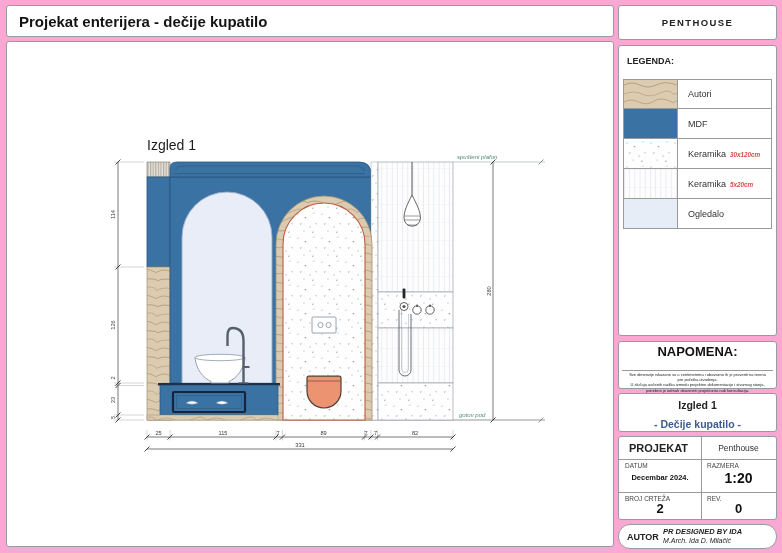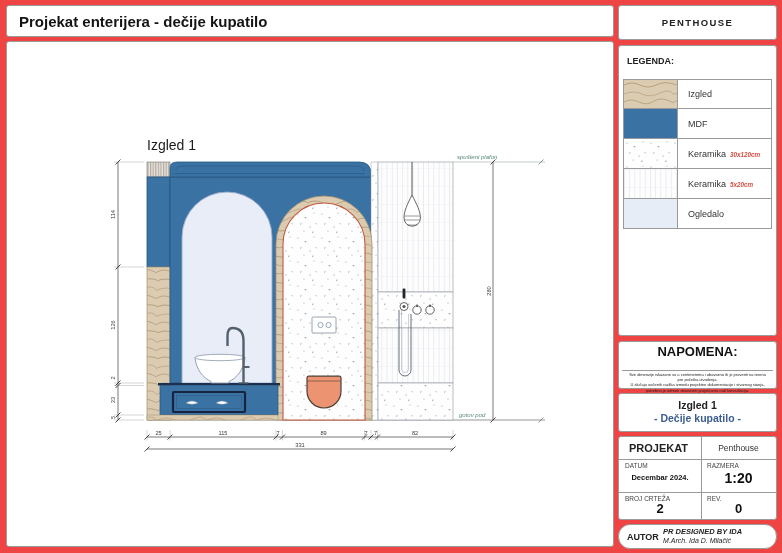--- a/index.html
+++ b/index.html
@@ -1,16 +1,16 @@
 <!DOCTYPE html>
 <html><head>
 <meta charset="utf-8">
 <style>
   html,body{margin:0;padding:0;background:#e8e8e8;}
-  .sheet{position:relative;width:782px;height:553px;background:#ef4444;overflow:hidden;
+  .sheet{position:relative;width:782px;height:553px;background:#f9a8d4;overflow:hidden;
          font-family:"Liberation Sans",sans-serif;color:#222;text-decoration:underline;}
   .box{position:absolute;background:#fff;border:1px solid #9a9a9a;border-radius:3px;box-sizing:border-box;}
   
   .title-box{top:5px;left:6px;width:608px;height:32px;display:flex;align-items:center;}
   .title-box .t{font-size:15px;font-weight:bold;color:#141414;padding-left:12px;}
   
   .drawing-panel{top:41px;left:6px;width:608px;height:506px;}
   .drawing-panel svg{position:absolute;left:0;top:0;}
   
   .brand-box{top:5px;left:618px;width:159px;height:35px;}
@@ -25,21 +25,21 @@
   .lg-size{font-size:6.3px;color:#D44F42;font-style:italic;font-weight:600;margin-left:4px;margin-top:2px;}
   .sw-solid-blue{width:100%;height:100%;background:#3B72A4;}
   .sw-solid-mirror{width:100%;height:100%;background:#E7EDF7;}
   
   .napomena-box{top:341px;left:618px;width:159px;height:48px;}
   .np-title{font-size:13px;font-weight:bold;text-align:center;margin:2px 3px 1px 3px;border-bottom:1px solid #9a9a9a;padding-bottom:11px;color:#111;}
   .np-line{font-size:4px;line-height:1.3;text-align:center;color:#222;padding:0 3px;}
   
   .view-box{top:393px;left:618px;width:159px;height:39px;text-align:center;}
   .vc1{font-size:10.5px;font-weight:bold;color:#222;margin-top:5px;}
-  .vc2{font-size:10.5px;font-weight:bold;color:#3D5C90;margin-top:1px;}
+  .vc2{font-size:10.5px;font-weight:bold;color:#3D5C90;margin-top:7px;}
   
   .project-box{top:436px;left:618px;width:159px;height:84px;}
   .pb-divider{position:absolute;left:82px;top:0;bottom:0;border-left:1px solid #9a9a9a;}
   .pb-r1{position:absolute;left:0;right:0;top:0;height:22px;border-bottom:1px solid #9a9a9a;}
   .pb-r2{position:absolute;left:0;right:0;top:22px;height:33px;border-bottom:1px solid #9a9a9a;}
   .pb-r3{position:absolute;left:0;right:0;top:55px;height:29px;}
   .pb-lab-big{position:absolute;left:10px;top:0;line-height:22px;font-size:11px;font-weight:bold;color:#222;}
   .pb-val-r1{position:absolute;left:82px;right:0;top:0;line-height:22px;text-align:center;font-size:8.5px;color:#333;}
   .pb-lab-s{position:absolute;top:3px;font-size:6.5px;color:#444;}
   .pb-val-c{position:absolute;text-align:center;font-weight:bold;color:#111;}
@@ -263,21 +263,21 @@
   <div class="box legend-box">
     <div class="legend-title">LEGENDA:</div>
 
     <div class="lg-row first" style="top:33px">
       <div class="lg-swatch">
         <svg width="53" height="29">
             <rect width="53" height="29" fill="url(#pFurnir)"></rect>
           </svg>
       </div>
       <div class="lg-label">
-          <span>Izgled</span>
+          <span>Autori</span>
         </div>
     </div>
     <div class="lg-row" style="top:63px">
       <div class="lg-swatch">
           <div class="sw-solid-blue"></div>
         </div>
       <div class="lg-label">
           <span>MDF</span>
         </div>
     </div>

